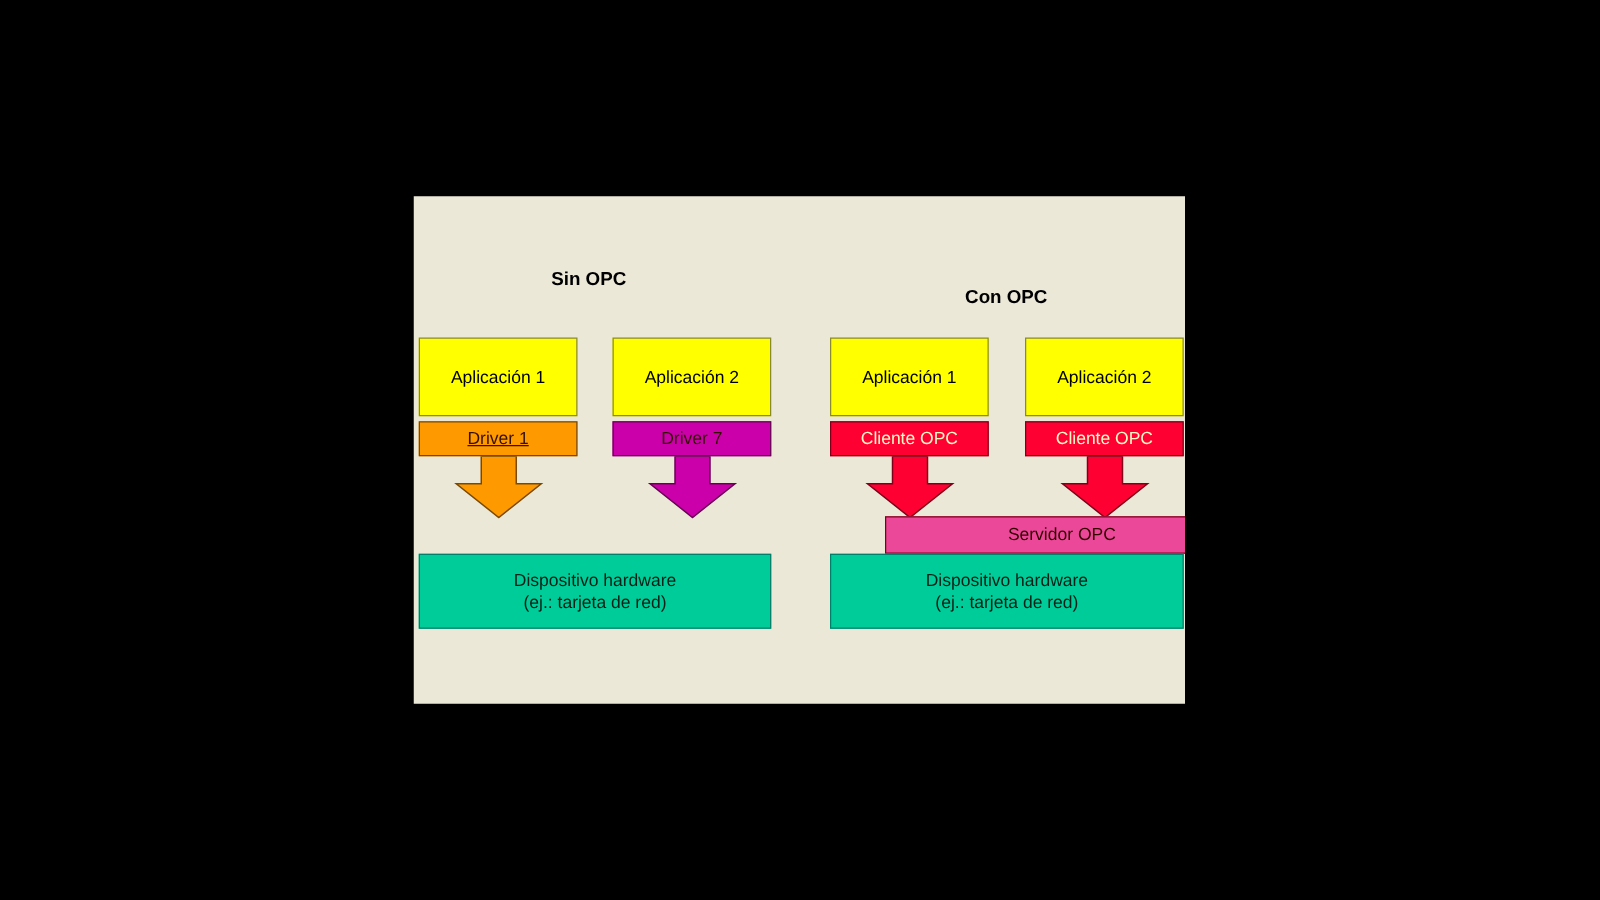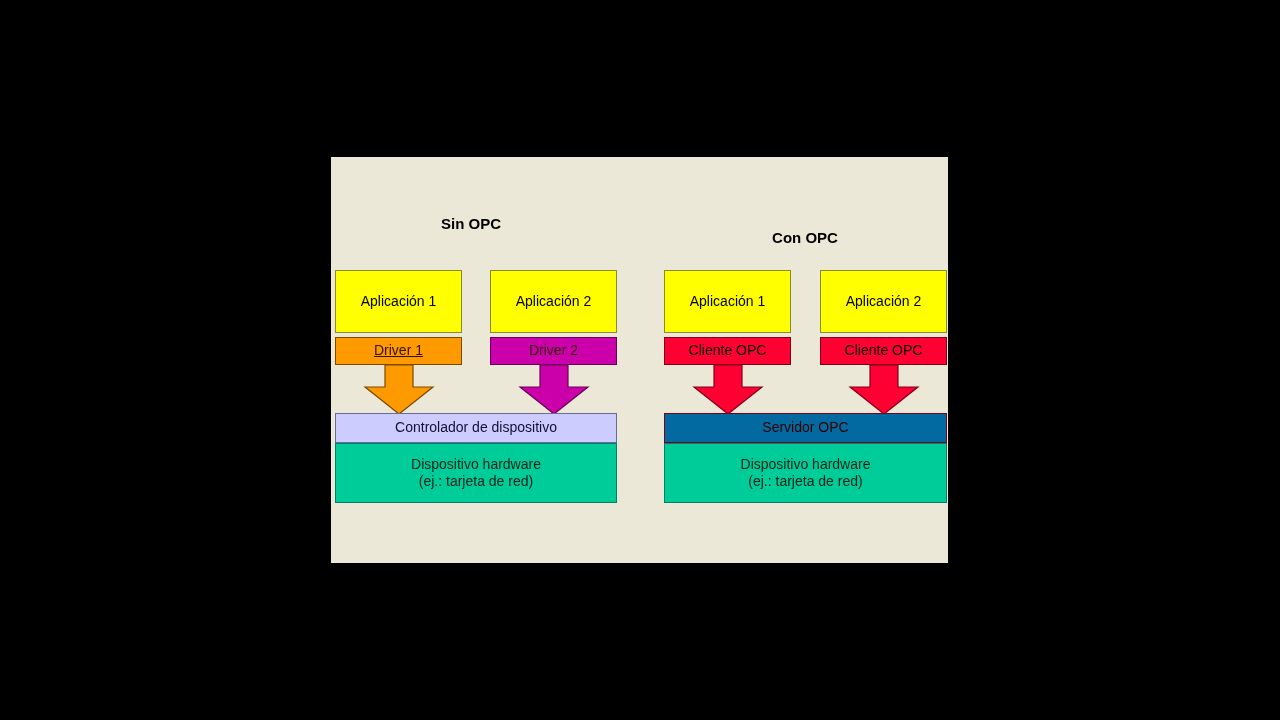--- a/index.html
+++ b/index.html
@@ -52,22 +52,22 @@
     text-align: center;
     font-size: 14px;
     line-height: 1.25;
     color: #000000;
     white-space: pre-line;
   }
 
   .box.app    { background: #ffff00; border-color: #8a8a30; }
   .box.driver1{ background: #ff9900; border-color: #7a4a00; }
   .box.driver2{ background: #cc00aa; border-color: #6a0055; }
-  .box.client { background: #ff0033; border-color: #800019; color:#000000; }
-  .box.server { background: #0369a1; border-color: #800019; color:#330000; }
+  .box.client { background: #ff0033; border-color: #800019; color:#fef9c3; }
+  .box.server { background: #ec4899; border-color: #800019; color:#330000;margin-left:44px; }
   .box.ctrl   { background: #ccccff; border-color: #6a6a99; color:#111133; }
   .box.hw     { background: #00cc99; border-color: #00806a; color:#002218;text-align:right; }
 
   .box.driver1, .box.driver2 { color: #331100; }
 
   
   .arrow {
     position: absolute;
   }
   .arrow svg { display: block; }
@@ -90,29 +90,28 @@
     <div class="box driver1" style="left:4px; top:180px; width:127px; height:28px;text-decoration:underline;">Driver 1</div>
 
     <div class="arrow" style="left:32px; top:208px;">
       <svg width="72" height="50" viewBox="0 0 72 50">
         <polygon points="22,0 50,0 50,22 70,22 36,49 2,22 22,22" fill="#ff9900" stroke="#7a4a00" stroke-width="1.2"></polygon>
       </svg>
     </div>
 
     <div class="box app" style="left:159px; top:113px; width:127px; height:63px;">Aplicación 2</div>
 
-    <div class="box driver2" style="left:159px; top:180px; width:127px; height:28px;">Driver 2</div>
+    <div class="box driver2" style="left:159px; top:180px; width:127px; height:28px;">Driver 7</div>
 
     <div class="arrow" style="left:187px; top:208px;">
       <svg width="72" height="50" viewBox="0 0 72 50">
         <polygon points="22,0 50,0 50,22 70,22 36,49 2,22 22,22" fill="#cc00aa" stroke="#6a0055" stroke-width="1.2"></polygon>
       </svg>
     </div>
 
-    <div class="box ctrl" style="left:4px; top:256px; width:282px; height:30px;">Controlador de dispositivo</div>
 
     <div class="box hw" style="left:4px; top:286px; width:282px; height:60px; flex-direction:column;">
       <span>Dispositivo hardware</span>
       <span>(ej.: tarjeta de red)</span>
     </div>
 
     <div class="box app" style="left:333px; top:113px; width:127px; height:63px;">Aplicación 1</div>
 
     <div class="box client" style="left:333px; top:180px; width:127px; height:28px;">Cliente OPC</div>
 

